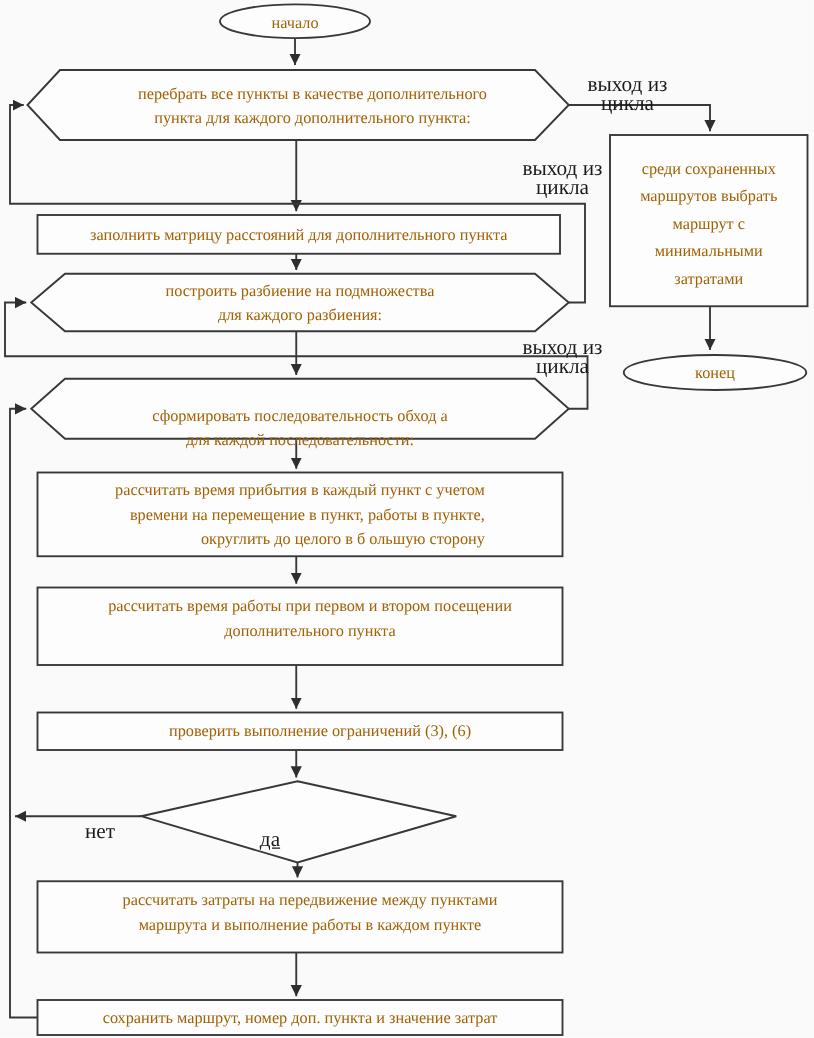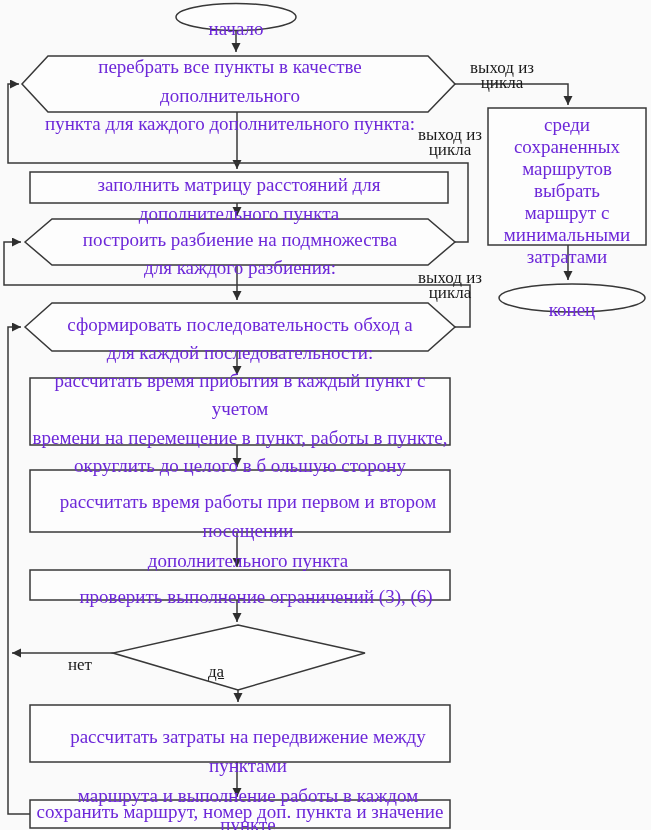--- a/index.html
+++ b/index.html
@@ -7,24 +7,23 @@
   #stage{
     position:relative; width:651px; height:830px;
     background:#fafafa; overflow:hidden;
     color:#1a1a1a;
   }
   #stage svg{position:absolute; left:0; top:0;}
   .lbl{
     position:absolute;
     display:flex; align-items:center; justify-content:center;
     text-align:center;
-    font-size:19px; line-height:1.5;
+    font-size:13px; line-height:1.5;
     white-space:pre-line;
-    color:#6d28d9;
-    margin-top:12px;
+    color:#a16207;
   }
   .lbl.top{align-items:flex-start; padding-top:5px; box-sizing:border-box; line-height:1.55;padding-left:16px;}
   .edge-lbl{
     position:absolute;
     text-align:center;
     font-size:17px; line-height:15px;
     white-space:pre-line;
     color:#1a1a1a;
   }
   .big-gap{line-height:22px; padding-top:2px;}
@@ -72,32 +71,32 @@
       <polygon points="238,625 365,653 238,690 113,653"></polygon>
       <rect x="30" y="705" width="420" height="57"></rect>
       <rect x="30" y="800" width="420" height="28"></rect>
       <rect x="488" y="108" width="158" height="137"></rect>
       <ellipse cx="572" cy="298" rx="73" ry="14"></ellipse>
     </g>
   </svg>
 
   <div class="lbl" style="left:177px; top:4px; width:118px; height:27px;">начало</div>
 
-  <div class="lbl" style="left:40px; top:56px; width:380px; height:56px;text-align:center;">перебрать все пункты в качестве дополнительного
+  <div class="lbl" style="left:60px; top:56px; width:380px; height:56px;text-align:center;">перебрать все пункты в качестве дополнительного
 пункта для каждого дополнительного пункта:</div>
 
   <div class="lbl" style="left:32px; top:172px; width:414px; height:31px;">заполнить матрицу расстояний для дополнительного пункта</div>
 
   <div class="lbl" style="left:52px; top:219px; width:376px; height:46px;">построить разбиение на подмножества
 для каждого разбиения:</div>
 
-  <div class="lbl" style="left:52px; top:303px; width:376px; height:48px;">сформировать последовательность обход а
+  <div class="lbl" style="left:52px; top:318px; width:376px; height:48px;">сформировать последовательность обход а
 для каждой последовательности:</div>
 
-  <div class="lbl" style="left:32px; top:378px; width:416px; height:67px;">рассчитать время прибытия в каждый пункт с учетом
+  <div class="lbl" style="left:32px; top:378px; width:416px; height:67px;text-align:right;">рассчитать время прибытия в каждый пункт с учетом
 времени на перемещение в пункт, работы в пункте,
 округлить до целого в б ольшую сторону</div>
 
   <div class="lbl top" style="left:32px; top:470px; width:416px; height:62px; justify-content:center;">рассчитать время работы при первом и втором посещении
 дополнительного пункта</div>
 
   <div class="lbl" style="left:32px; top:570px; width:416px; height:30px;padding-left:16px;">проверить выполнение ограничений (3), (6)</div>
 
 
   <div class="lbl top" style="left:32px; top:705px; width:416px; height:67px;">рассчитать затраты на передвижение между пунктами

